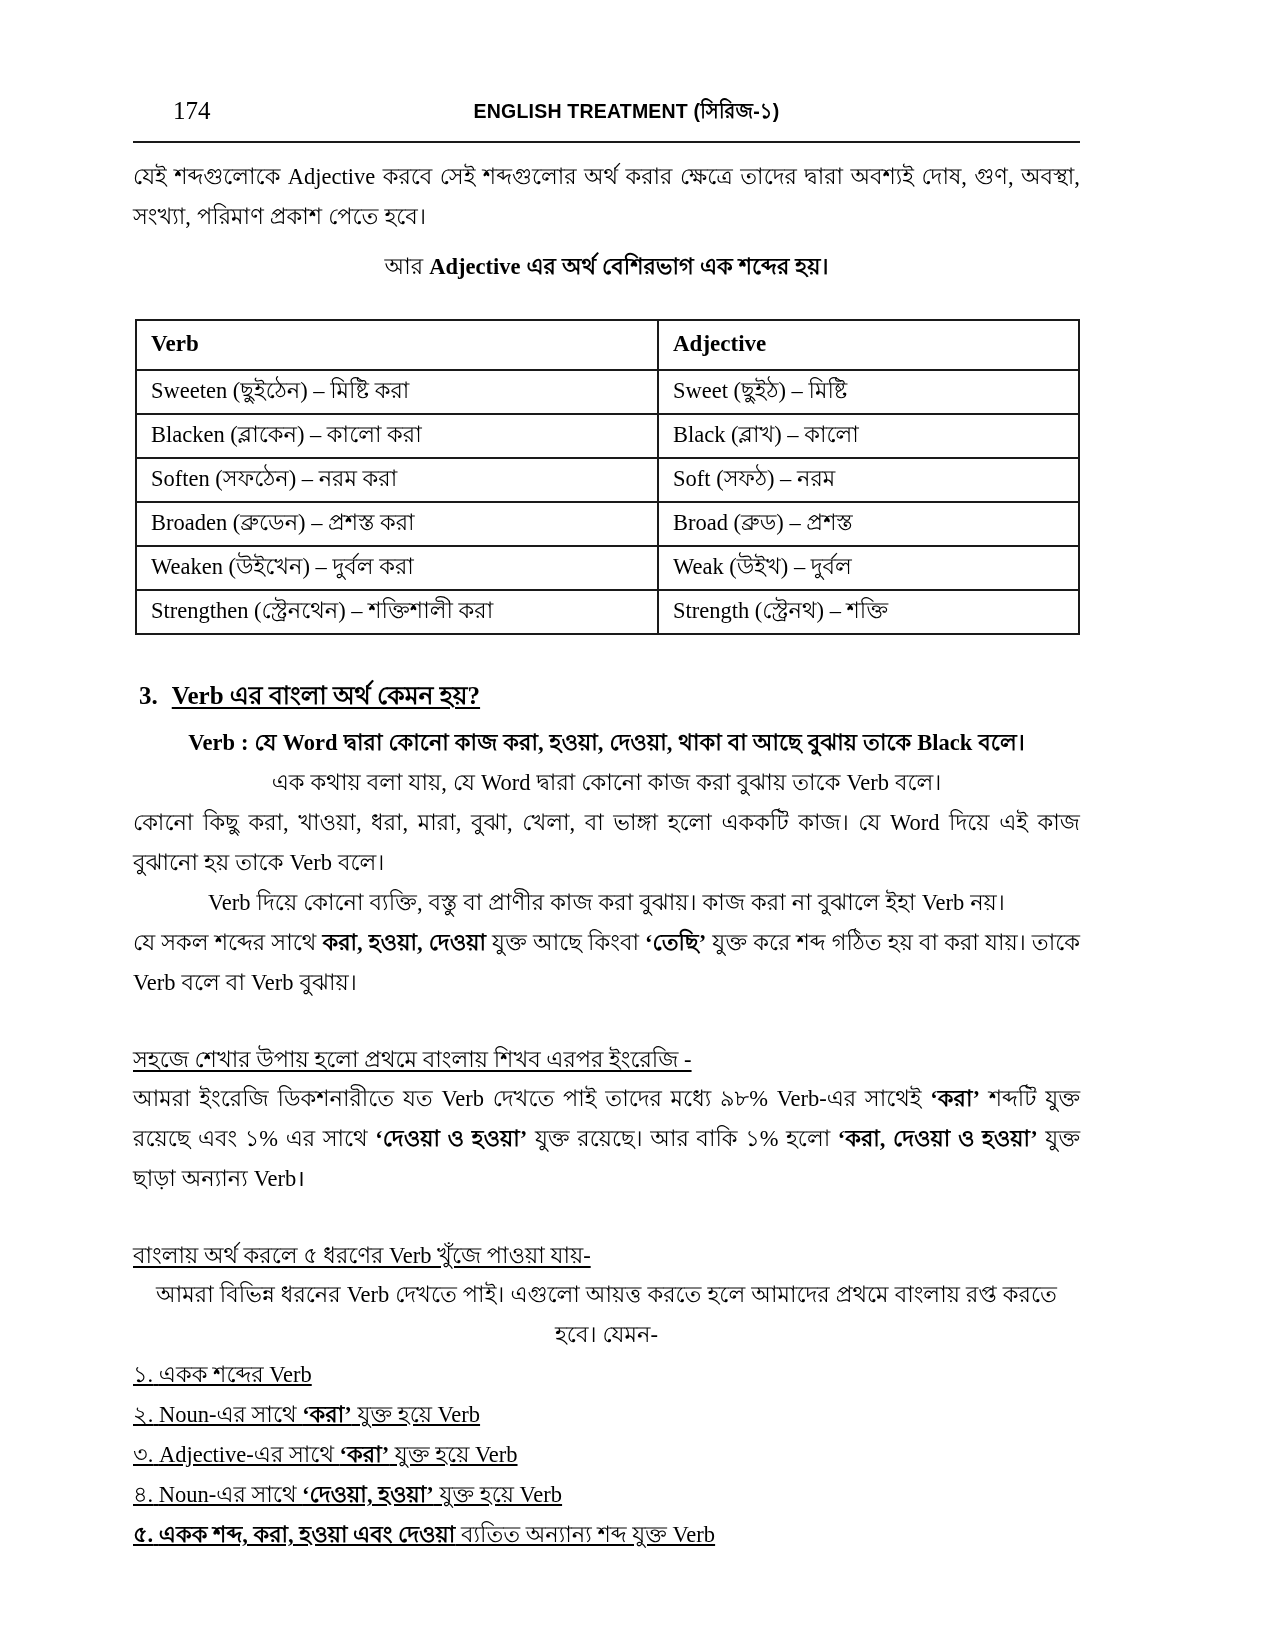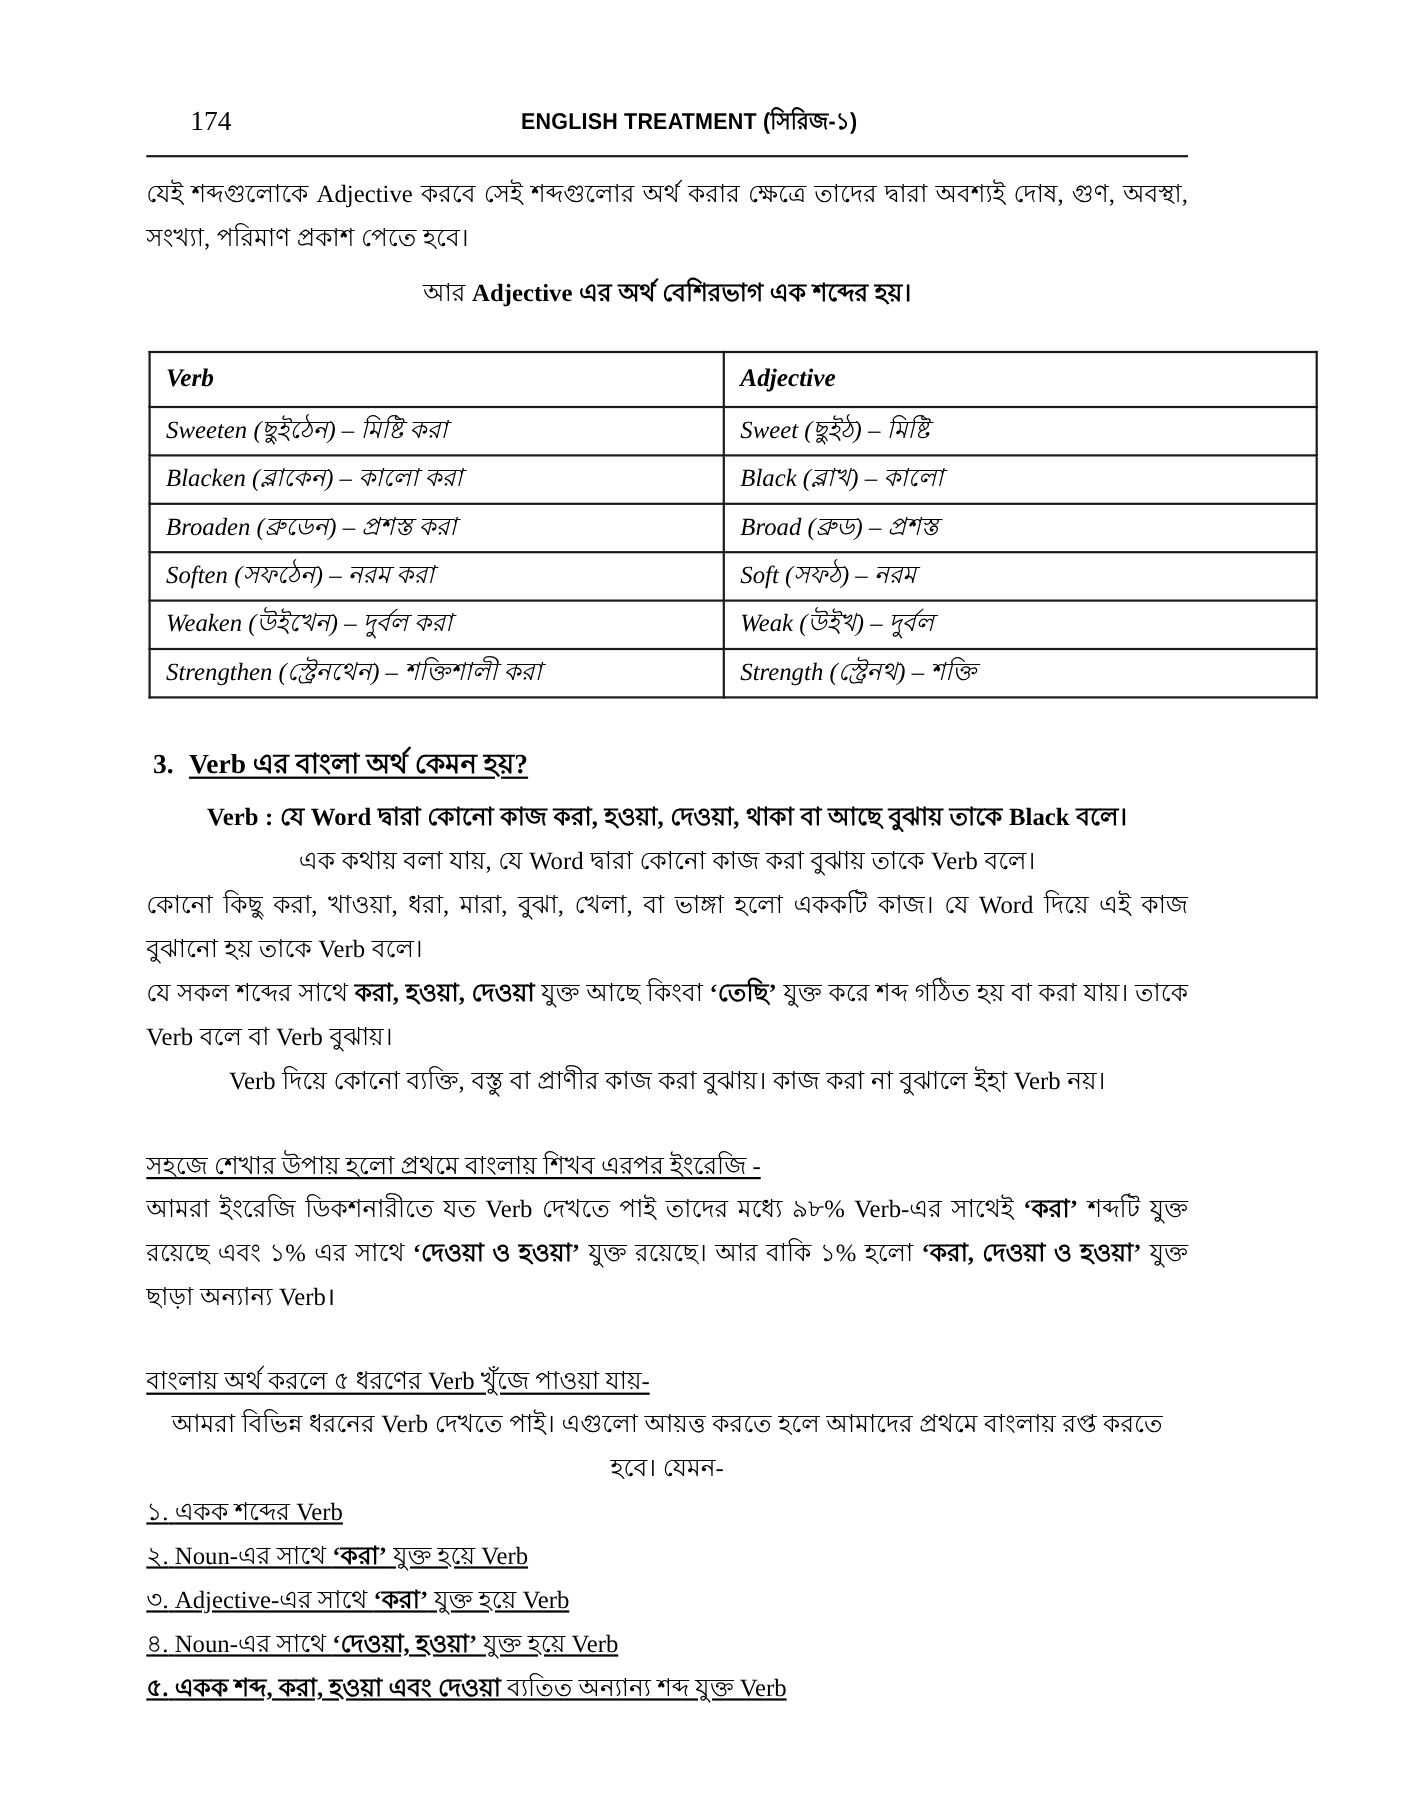--- a/index.html
+++ b/index.html
@@ -75,24 +75,23 @@
   p.para.nojust { text-align: center; }
   .b { font-weight: bold; }
   .en { font-family: "Liberation Serif", "DejaVu Serif", serif; }
 
   .gap-sm { height: 10px; }
   .gap-lg { height: 38px; }
 
   
   table.vtab {
     border-collapse: collapse;
-    width: 1063px;
+    width: 945px;
     margin: 32px 0 0 2px;
     table-layout: fixed;
-    font-style: italic;
   }
   table.vtab td, table.vtab th {
     border: 2px solid #1a1a1a;
     padding: 5px 14px 7px 14px;
     font-size: 22.5px;
     line-height: 30px;
     text-align: left;
     vertical-align: middle;
     font-weight: normal;
   }
@@ -170,26 +169,26 @@
       <tbody>
         <tr>
           <td>Sweeten (ছুইঠেন) – মিষ্টি করা</td>
           <td>Sweet (ছুইঠ) – মিষ্টি</td>
         </tr>
         <tr>
           <td>Blacken (ব্লাকেন) – কালো করা</td>
           <td>Black (ব্লাখ) – কালো</td>
         </tr>
         <tr>
+          <td>Soften (সফঠেন) – নরম করা</td>
+          <td>Soft (সফঠ) – নরম</td>
+        </tr>
+        <tr>
           <td>Broaden (ব্রুডেন) – প্রশস্ত করা</td>
           <td>Broad (ব্রুড) – প্রশস্ত</td>
-        </tr>
-        <tr>
-          <td>Soften (সফঠেন) – নরম করা</td>
-          <td>Soft (সফঠ) – নরম</td>
         </tr>
         <tr>
           <td>Weaken (উইখেন) – দুর্বল করা</td>
           <td>Weak (উইখ) – দুর্বল</td>
         </tr>
         <tr>
           <td>Strengthen (স্ট্রেনথেন) – শক্তিশালী করা</td>
           <td>Strength (স্ট্রেনথ) – শক্তি</td>
         </tr>
       </tbody>
@@ -201,26 +200,26 @@
     </div>
 
     <div class="gap-sm"></div>
 
     <p class="para nojust b">Verb : যে Word দ্বারা কোনো কাজ করা, হওয়া, দেওয়া, থাকা বা আছে বুঝায় তাকে Black বলে।</p>
 
     <p class="para nojust">এক কথায় বলা যায়, যে Word দ্বারা কোনো কাজ করা বুঝায় তাকে Verb বলে।</p>
 
     <p class="para">কোনো কিছু করা, খাওয়া, ধরা, মারা, বুঝা, খেলা, বা ভাঙ্গা হলো এককটি কাজ। যে Word দিয়ে এই কাজ বুঝানো হয় তাকে Verb বলে।</p>
 
+    <p class="para nojust">Verb দিয়ে কোনো ব্যক্তি, বস্তু বা প্রাণীর কাজ করা বুঝায়। কাজ করা না বুঝালে ইহা Verb নয়।</p>
+
     <p class="para">
       <span>যে সকল শব্দের সাথে </span><span class="b">করা, হওয়া, দেওয়া</span><span> যুক্ত আছে কিংবা </span><span class="b">‘তেছি’</span><span> যুক্ত করে শব্দ গঠিত হয় বা করা যায়। তাকে Verb বলে বা Verb বুঝায়।</span>
     </p>
 
-    <p class="para nojust">Verb দিয়ে কোনো ব্যক্তি, বস্তু বা প্রাণীর কাজ করা বুঝায়। কাজ করা না বুঝালে ইহা Verb নয়।</p>
-
     <div class="gap-lg"></div>
 
     <div>
       <span class="u-head">সহজে শেখার উপায় হলো প্রথমে বাংলায় শিখব এরপর ইংরেজি -</span>
     </div>
 
     <p class="para">
       <span>আমরা ইংরেজি ডিকশনারীতে যত Verb দেখতে পাই তাদের মধ্যে ৯৮% Verb-এর সাথেই </span><span class="b">‘করা’</span><span> শব্দটি যুক্ত রয়েছে এবং ১% এর সাথে </span><span class="b">‘দেওয়া ও হওয়া’</span><span> যুক্ত রয়েছে। আর বাকি ১% হলো </span><span class="b">‘করা, দেওয়া ও হওয়া’</span><span> যুক্ত ছাড়া অন্যান্য Verb।</span>
     </p>
 

